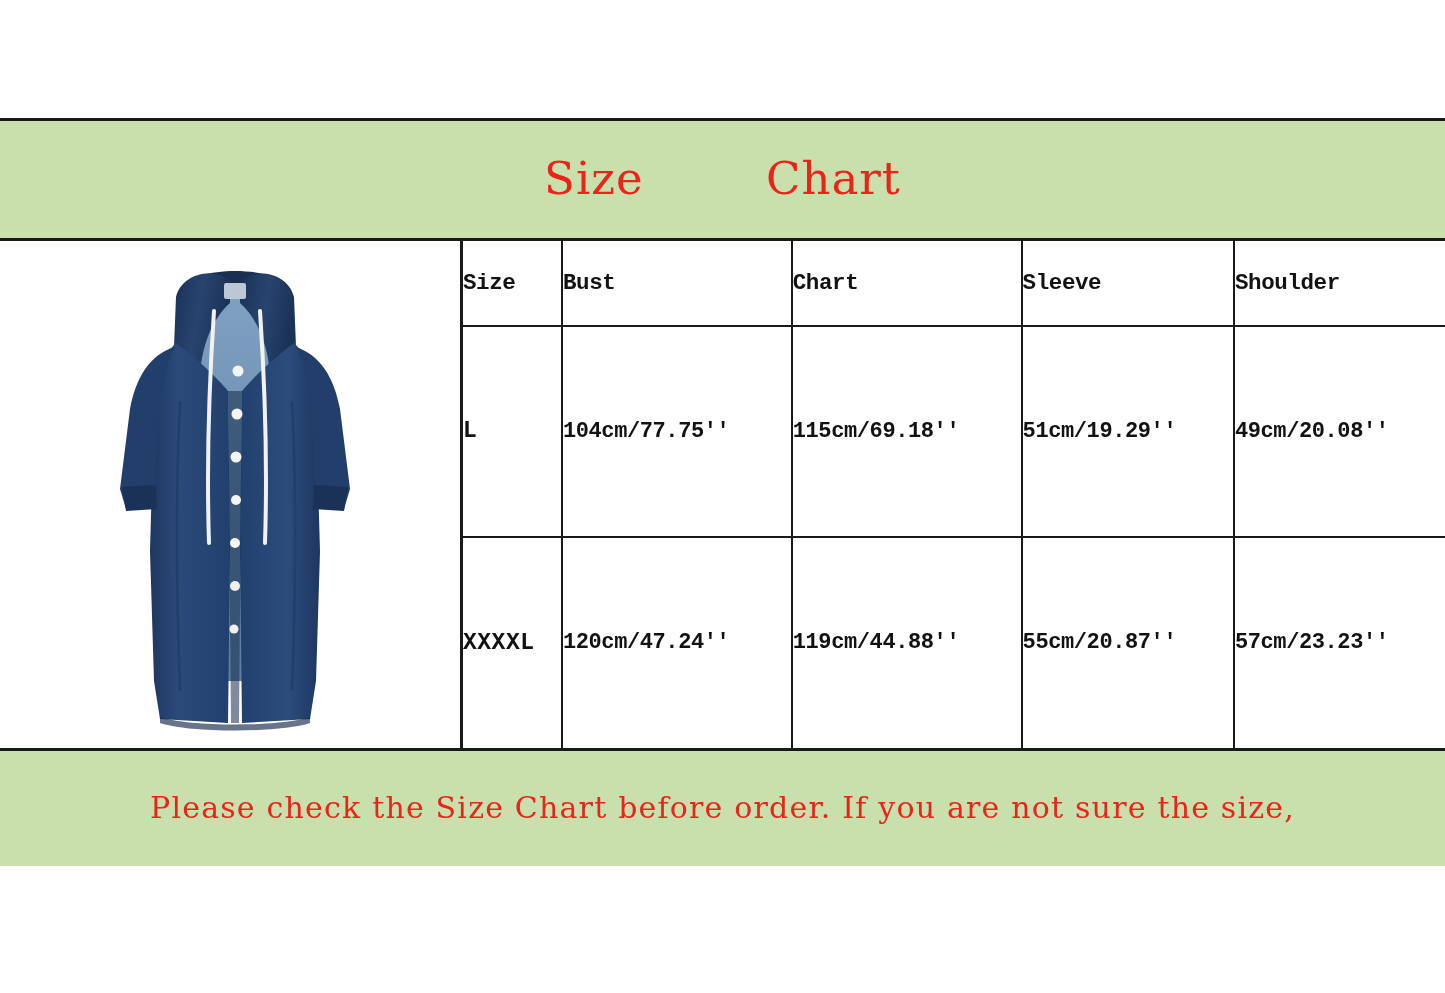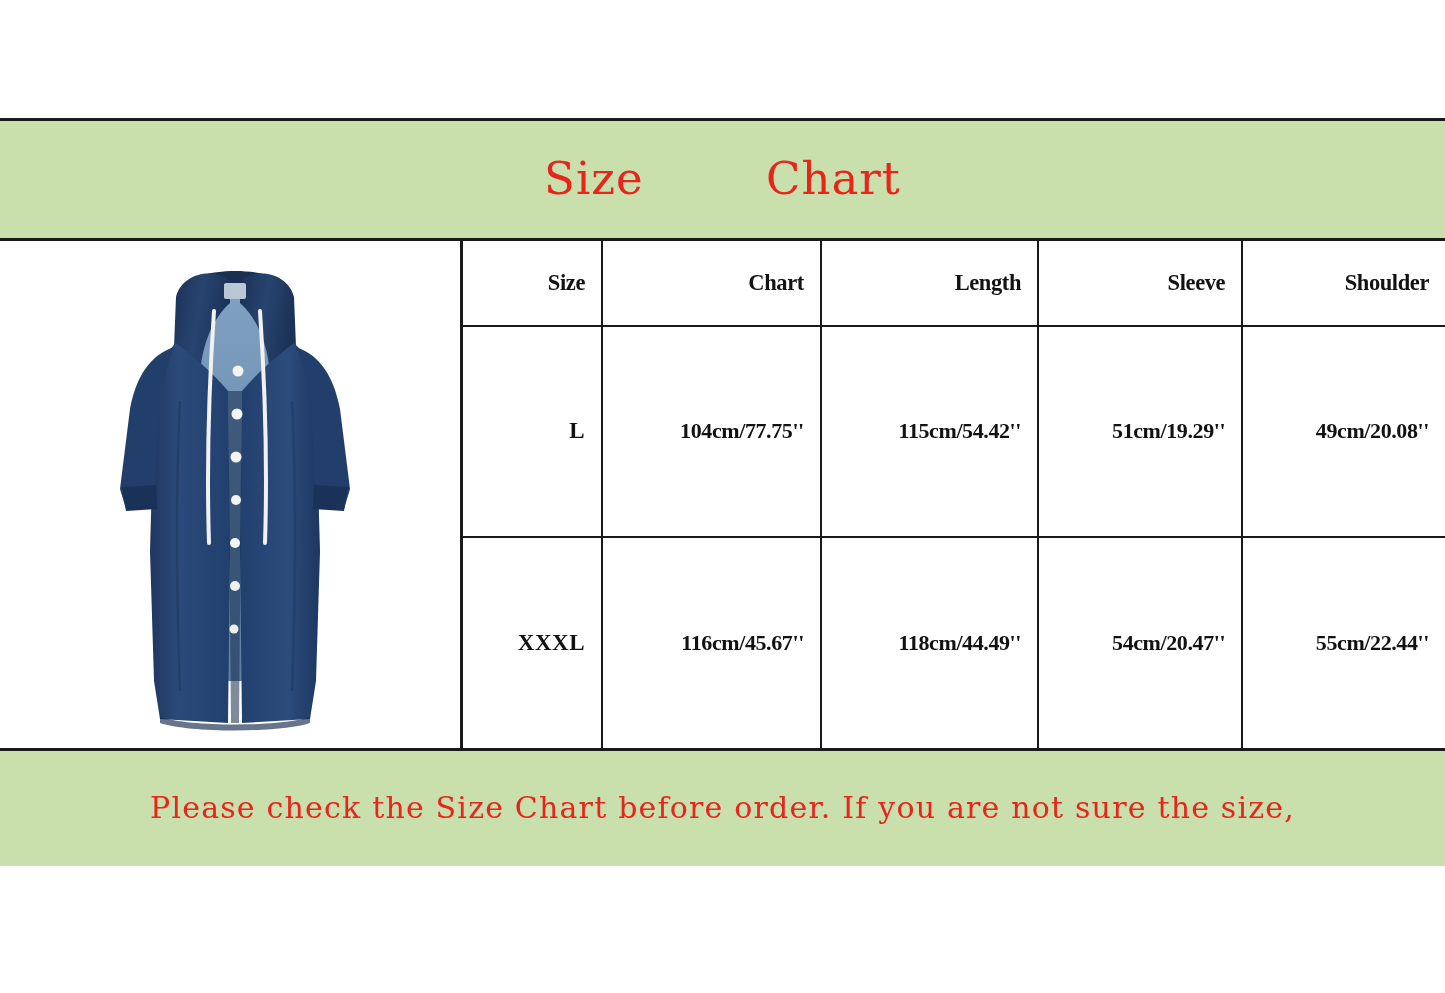--- a/index.html
+++ b/index.html
@@ -85,29 +85,29 @@
   
   .size-table {
     flex: 1;
     border-collapse: collapse;
     table-layout: fixed;
     height: 507px;
   }
   .size-table th,
   .size-table td {
     border: 2px solid #1a1a1a;
-    text-align: right;
+    text-align: left;
     vertical-align: middle;
     color: #121212;
-    font-family: Liberation Serif, serif;
+    font-family: Liberation Mono, monospace;
     font-weight: bold;
     font-size: 22px;
     letter-spacing: -0.4px;
     background: #ffffff;
-    padding: 16px;
+    padding: 0;
   }
   .size-table th { font-size: 22.5px; }
   .size-table tr { height: 84.5px; }
   .size-table th:first-child,
   .size-table td:first-child { border-left: none; }
   .size-table th:last-child,
   .size-table td:last-child { border-right: none; }
   .size-table thead th { border-top: none; }
   .size-table tbody tr:last-child td { border-bottom: none; }
   .size-table td.size-label { font-size: 23px; letter-spacing: 0.5px; }
@@ -212,40 +212,40 @@
         <path d="M182 150 C186 230, 186 330, 182 440" stroke="#1a3157" stroke-width="2.5" fill="none" opacity="0.4"></path>
 
         <path d="M50 466 C80 476, 170 476, 200 466 L200 472 C170 482, 80 482, 50 472 Z" fill="#16294a" opacity="0.65"></path>
       </svg>
     </div>
 
     <table class="size-table">
       <thead>
         <tr>
           <th>Size</th>
+          <th>Bust</th>
           <th>Chart</th>
-          <th>Length</th>
           <th>Sleeve</th>
           <th>Shoulder</th>
         </tr>
       </thead>
       <tbody>
         <tr>
           <td class="size-label">L</td>
           <td>104cm/77.75''</td>
-          <td>115cm/54.42''</td>
+          <td>115cm/69.18''</td>
           <td>51cm/19.29''</td>
           <td>49cm/20.08''</td>
         </tr>
         <tr>
-          <td class="size-label">XXXL</td>
-          <td>116cm/45.67''</td>
-          <td>118cm/44.49''</td>
-          <td>54cm/20.47''</td>
-          <td>55cm/22.44''</td>
+          <td class="size-label">XXXXL</td>
+          <td>120cm/47.24''</td>
+          <td>119cm/44.88''</td>
+          <td>55cm/20.87''</td>
+          <td>57cm/23.23''</td>
         </tr>
       </tbody>
     </table>
 
   </div>
 
   <div class="footer-band">
     <div class="footer-line">Please check the Size Chart before order. If you are not sure the size,</div>
   </div>
 

